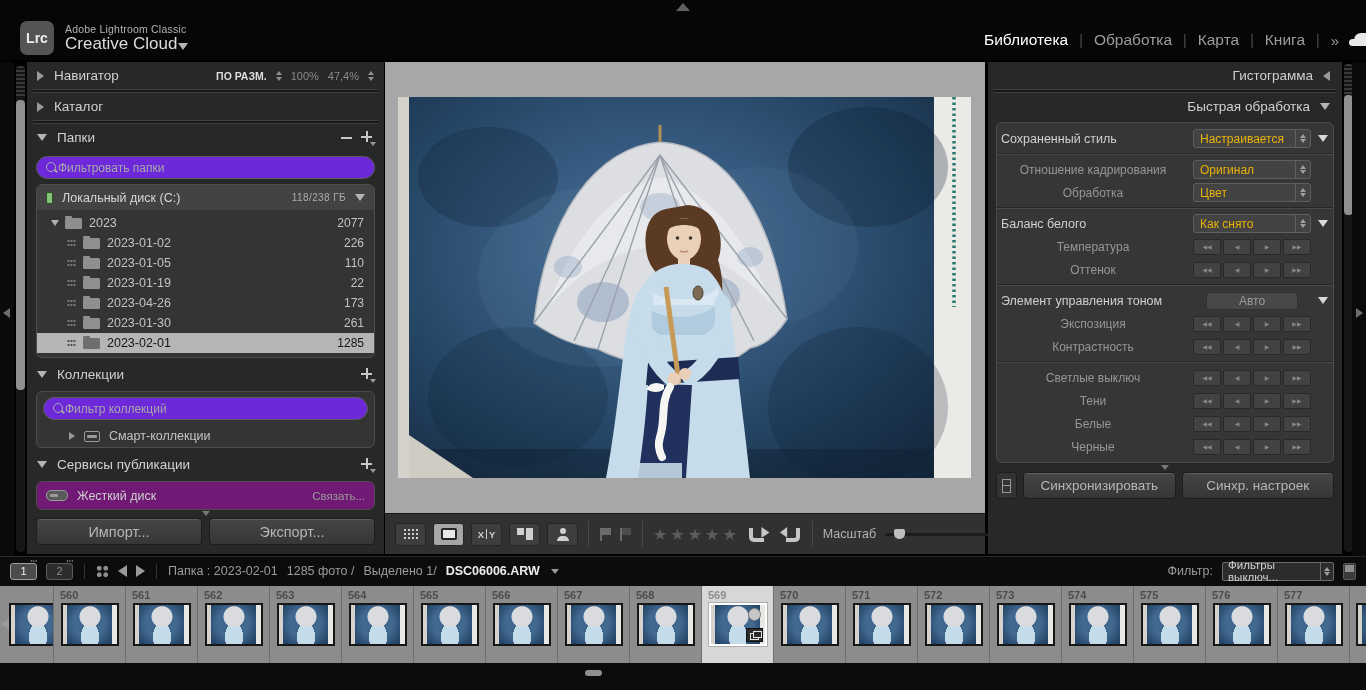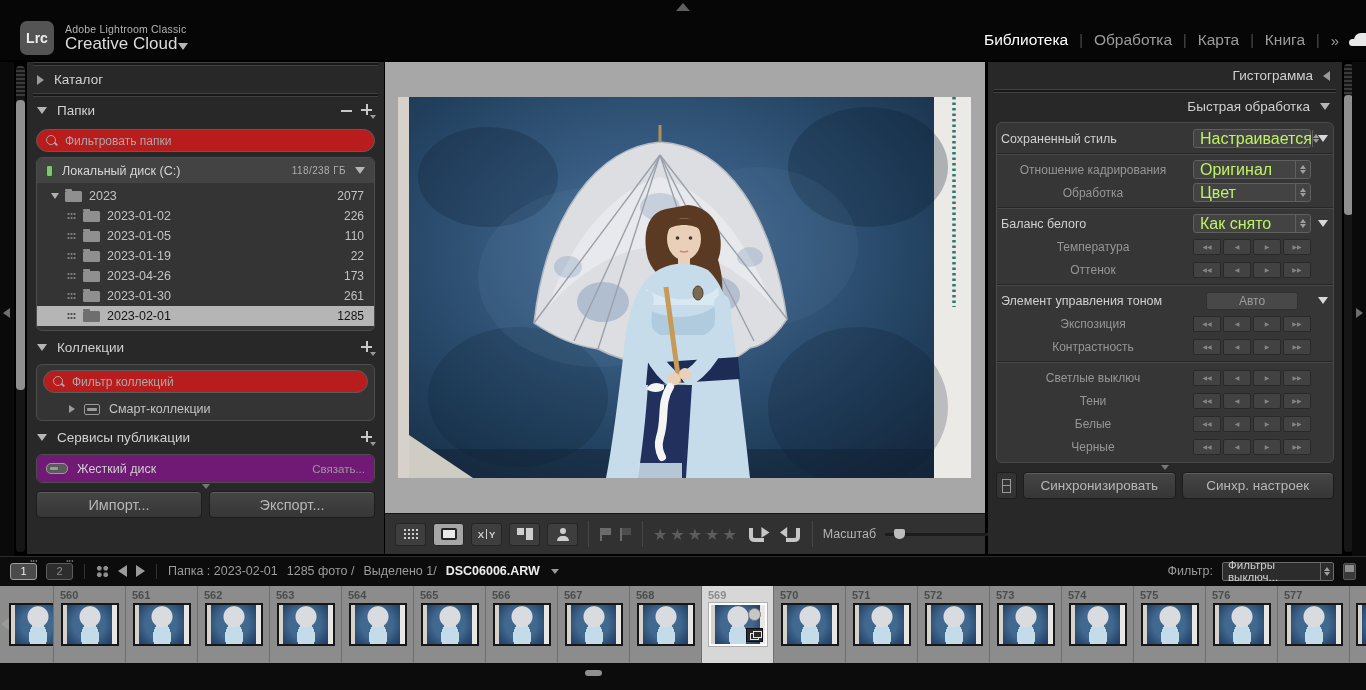--- a/index.html
+++ b/index.html
@@ -47,21 +47,21 @@
   .phead{display:flex;align-items:center;height:27px;padding:0 10px;font-size:13.5px;color:#d0d0d0;gap:10px}
   .phead .right{margin-left:auto;display:flex;align-items:center;gap:9px}
   .nav-ctl{display:flex;align-items:center;gap:7px;font-size:11px}
   .nav-fit{color:#dedede;font-weight:bold;font-size:10.5px}
   .nav-z{color:#8a8a8a;font-size:11px}
   .icon-minus{width:11px;height:2px;background:#c8c8c8;display:inline-block}
   .icon-plus{position:relative;width:13px;height:13px;display:inline-block}
   .icon-plus:before{content:"";position:absolute;left:0;top:5px;width:11px;height:2px;background:#c8c8c8}
   .icon-plus:after{content:"";position:absolute;left:4.5px;top:0;width:2px;height:11px;background:#c8c8c8}
   .icon-plus .c{position:absolute;right:-2px;bottom:-2px;border-left:3px solid transparent;border-right:3px solid transparent;border-top:4px solid #9a9a9a}
-  .search-box{margin:5px 9px;height:23px;border:1px solid #5c5c5c;border-radius:12px;background:#b91c1c;display:flex;align-items:center;padding:0 9px;gap:7px}
+  .search-box{margin:5px 9px;height:23px;border:1px solid #5c5c5c;border-radius:12px;background:#6d28d9;display:flex;align-items:center;padding:0 9px;}
   .search-box input{background:transparent;border:0;outline:none;color:#bdbdbd;font-size:12px;width:100%;font-family:"Liberation Sans",sans-serif}
   .search-box input::placeholder{color:#a8a8a8;opacity:1}
   .mag{position:relative;width:12px;height:12px;flex:none}
   .mag:before{content:"";position:absolute;left:0;top:0;width:8px;height:8px;border:1.5px solid #a8a8a8;border-radius:50%}
   .mag:after{content:"";position:absolute;left:8px;top:8px;width:4px;height:1.5px;background:#a8a8a8;transform:rotate(45deg)}
   .group-box{margin:3px 9px;border:1px solid #4d4d4d;border-radius:6px;background:#343434;overflow:hidden}
   .volume-row{height:25px;background:#434343;display:flex;align-items:center;padding:0 9px;gap:9px;font-size:12.5px;color:#d6d6d6}
   .vol-led{width:7px;height:12px;background:#83c277;border:1px solid #2c4f26;border-radius:2px;flex:none}
   .vol-cap{margin-left:auto;font-size:10px;color:#adadad;letter-spacing:.4px}
   .tree{padding:3px 0 4px}
@@ -119,21 +119,21 @@
   .zoom-val{font-size:12.5px;color:#d0d0d0}
   
   #right-panel{left:988px;top:62px;width:354px;height:492px;background:#282828}
   .rhead{display:flex;align-items:center;justify-content:flex-end;height:27px;padding:0 12px;font-size:13.5px;color:#d0d0d0;gap:10px}
   .qd-box{margin:2px 8px;border:1px solid #4a4a4a;border-radius:6px;background:#363636;padding:4px 0}
   .qd-div{height:2px;background:#262626;border-bottom:1px solid #484848;margin:3px 0}
   .qd-row{display:flex;align-items:center;height:23px;padding:0 4px;gap:8px}
   .lab-main{font-size:12.5px;color:#d0d0d0}
   .lab-dim{font-size:12px;color:#969696;margin-left:auto;white-space:nowrap}
   .ctl{width:136px;display:flex;align-items:center;gap:5px;flex:none;margin-left:auto}
-  .dd{width:118px;height:19px;background:#434343;border:1px solid #5f5f5f;border-radius:3px;display:flex;align-items:center;font-size:16px;color:#bef264;padding-left:6px;cursor:pointer}
+  .dd{width:118px;height:19px;background:#434343;border:1px solid #5f5f5f;border-radius:3px;display:flex;align-items:center;font-size:12px;color:#eab308;padding-left:6px;cursor:pointer}
   .dd .spin{margin-left:auto;width:15px;height:100%;border-left:1px solid #5f5f5f;display:flex;flex-direction:column;align-items:center;justify-content:center;gap:1px}
   .dd .spin i{width:0;height:0;border-left:3px solid transparent;border-right:3px solid transparent}
   .dd .spin i.up{border-bottom:4px solid #9f9f9f}
   .dd .spin i.dn{border-top:4px solid #9f9f9f}
   .disc{width:13px;display:flex;justify-content:center;flex:none;cursor:pointer}
   .disc .tri-d{border-top-color:#d8d8d8}
   .steps{width:118px;display:flex;gap:2px;flex:none}
   .sbtn{flex:1;height:16px;background:#424242;border:1px solid #292929;border-radius:2px;color:#858585;font-size:6px;display:flex;align-items:center;justify-content:center;cursor:pointer;letter-spacing:0}
   .auto-wrap{width:118px;display:flex;justify-content:center;flex:none}
   .auto-btn{width:92px;height:18px;background:#484848;border:1px solid #303030;border-radius:3px;color:#9b9b9b;font-size:12px;display:flex;align-items:center;justify-content:center;cursor:pointer}
@@ -220,20 +220,37 @@
 <div id="right-scroll" class="abs vscroll">
   <div class="hatch"></div>
   <div class="vthumb"></div>
 </div>
 <div id="right-rail" class="abs">
   <span class="tri tri-r"></span>
 </div>
 
 <div id="left-panel" class="abs">
 
+  <div class="phead">
+    <span class="tri tri-r"></span>
+    <span>Навигатор</span>
+    <span class="right nav-ctl">
+      <span class="nav-fit">ПО РАЗМ.</span>
+      <span class="spin8">
+          <i class="up"></i>
+          <i class="dn"></i>
+        </span>
+      <span class="nav-z">100%</span>
+      <span class="nav-z">47,4%</span>
+      <span class="spin8">
+          <i class="up"></i>
+          <i class="dn"></i>
+        </span>
+    </span>
+  </div>
   <div class="hr2"></div>
 
   <div class="phead">
     <span class="tri tri-r"></span>
     <span>Каталог</span>
   </div>
   <div class="hr2"></div>
 
   <div class="phead">
     <span class="tri tri-d"></span>

